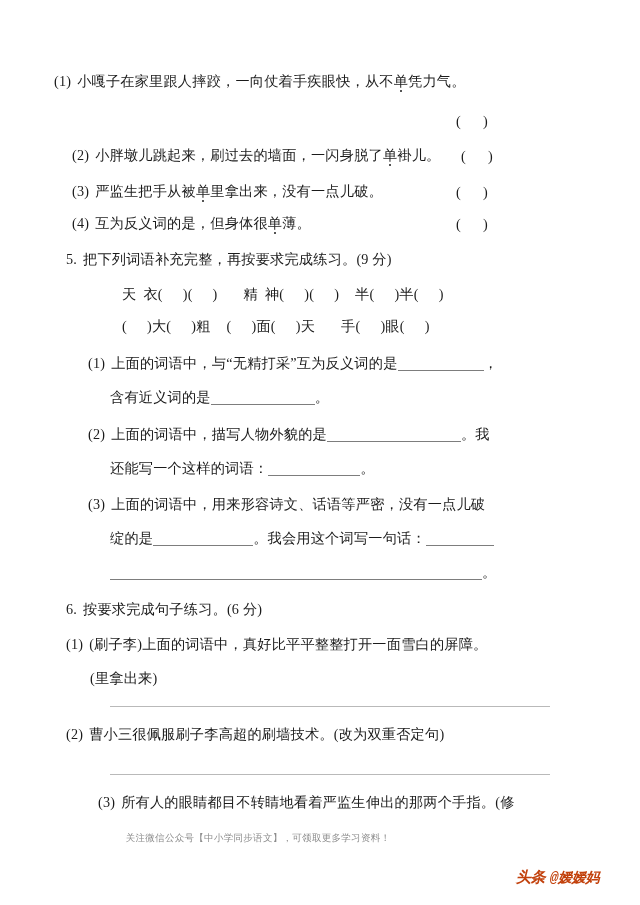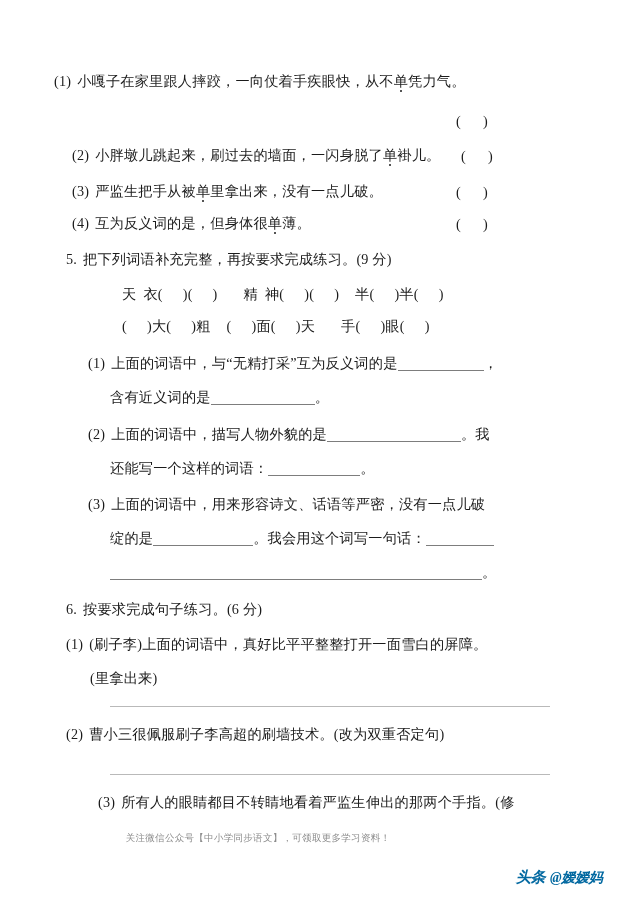--- a/index.html
+++ b/index.html
@@ -95,22 +95,22 @@
     color: #8c8c8c;
     letter-spacing: 0.3px;
     white-space: nowrap;
   }
 
   .watermark {
     position: absolute;
     display: flex;
     align-items: center;
     gap: 5px;
-    font-family: Liberation Serif, serif;
-    color: #0369a1;
+    font-family: Liberation Mono, monospace;
+    color: #c2410c;
     white-space: nowrap;
   }
   .watermark .wm-brand {
     font-size: 15px;
     font-weight: bold;
     font-style: italic;
     letter-spacing: -0.5px;
   }
   .watermark .wm-handle {
     font-size: 14px;

